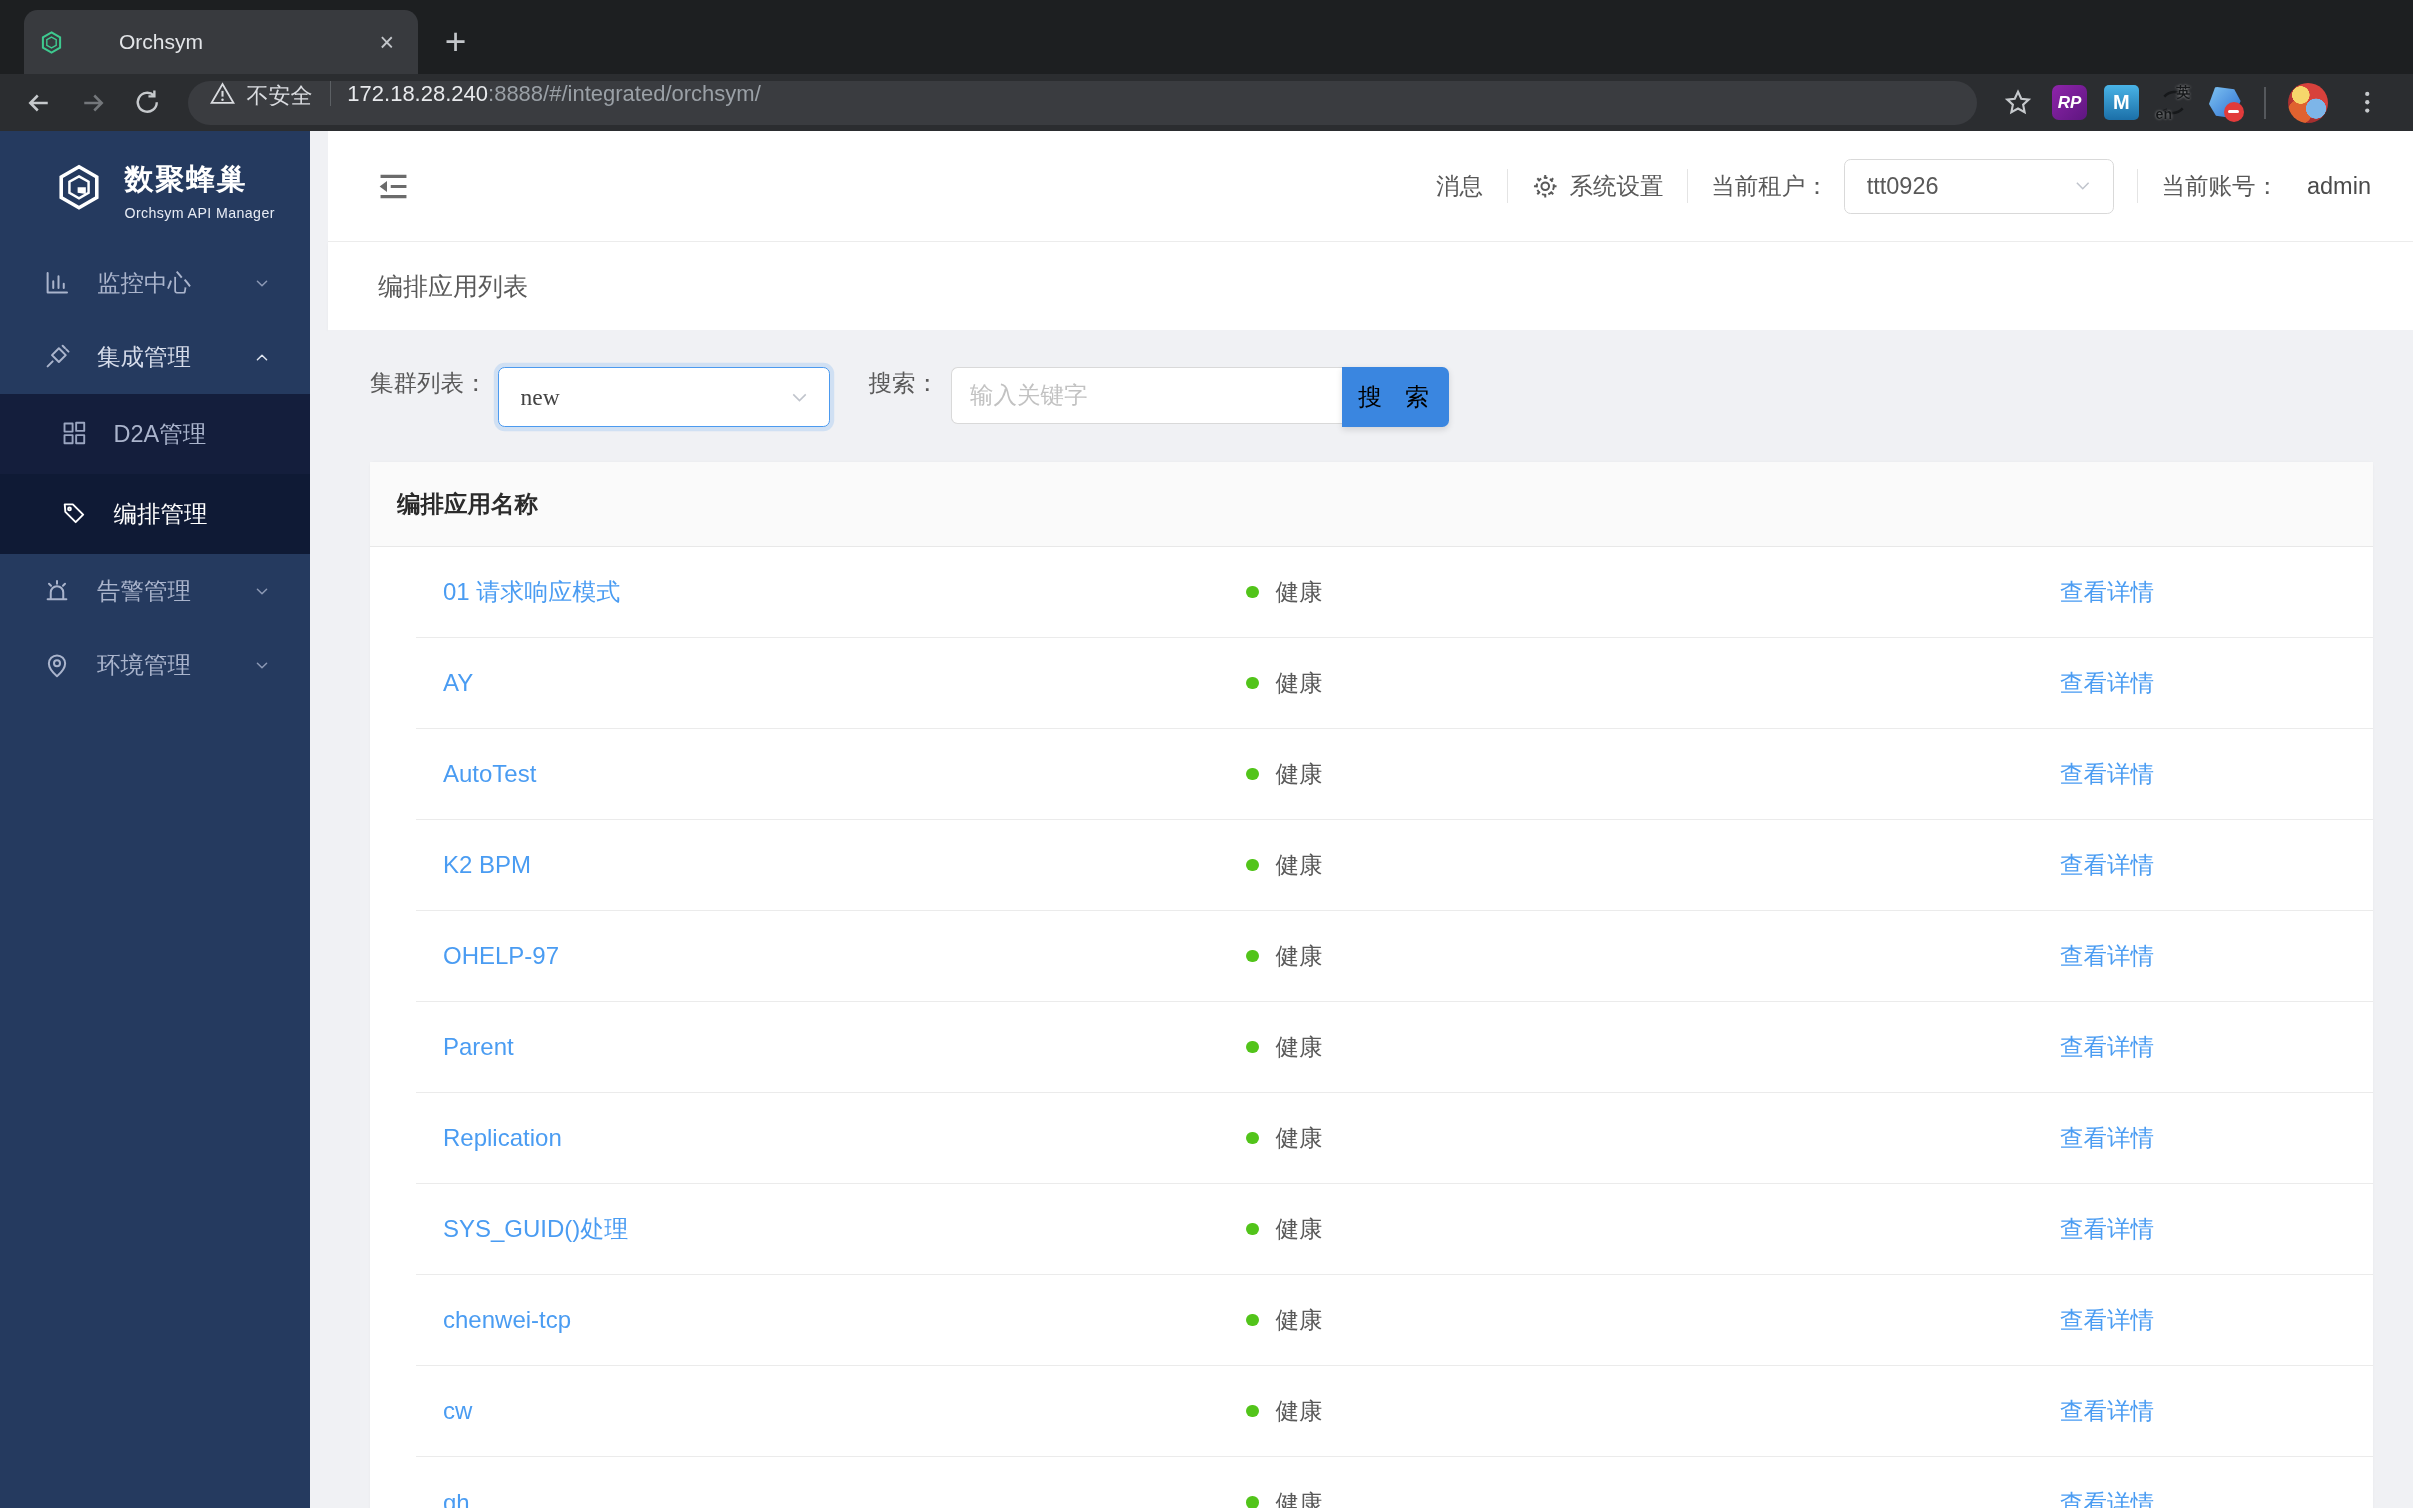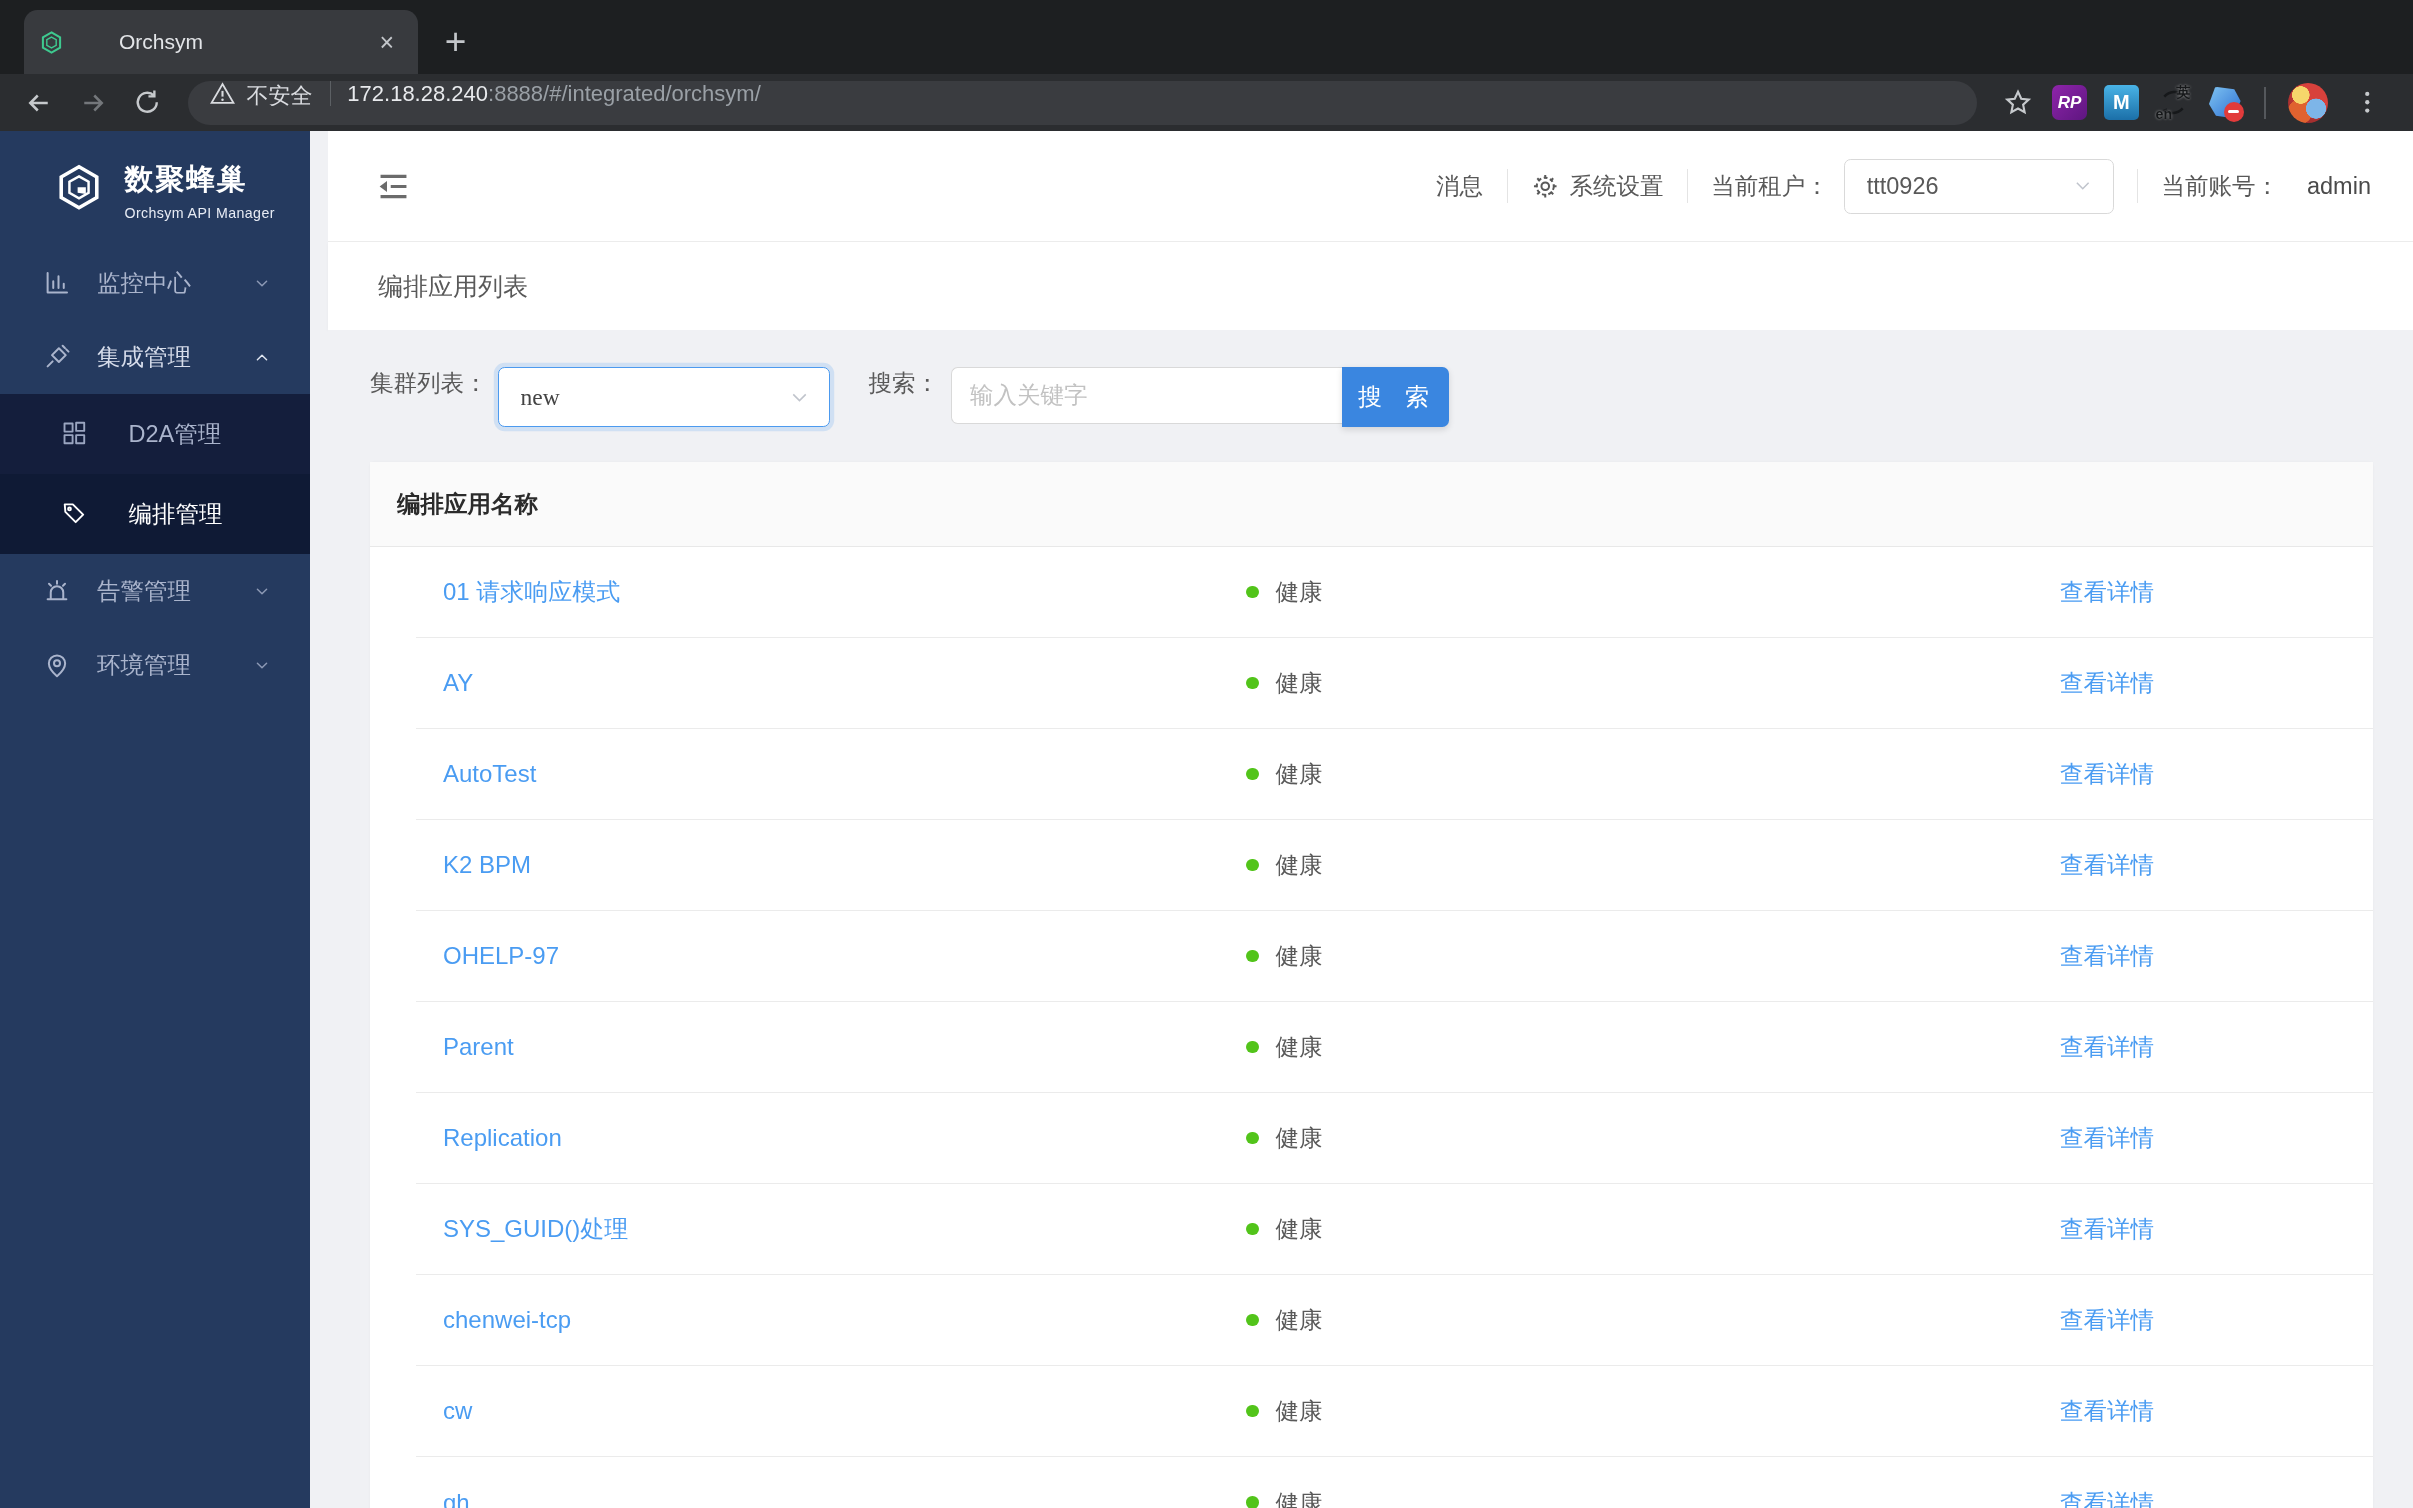--- a/index.html
+++ b/index.html
@@ -57,21 +57,21 @@
   .app{position:absolute;top:131px;left:0;right:0;bottom:0;display:flex;gap:18px;}
   .sidebar{width:310px;flex:0 0 auto;background:var(--sidebar-bg);color:#aab4cc;overflow:hidden;}
   .logo-block{display:flex;align-items:center;padding:28.5px 0 25px 57px;}
   .logo-text{margin-left:23.5px;}
   .logo-title{color:#fff;font-size:29px;font-weight:700;letter-spacing:1.7px;}
   .logo-sub{color:#e8ecf5;font-size:14.2px;margin-top:5px;letter-spacing:0.4px;}
   .side-item{height:74px;display:flex;align-items:center;padding:0 37px 0 42px;font-size:23.5px;cursor:pointer;}
   .side-item .lbl{margin-left:25px;flex:1;}
   .submenu{background:var(--submenu-bg);}
   .sub-item{height:80px;display:flex;align-items:center;padding:0 37px 0 60px;font-size:23.5px;cursor:pointer;}
-  .sub-item .lbl{margin-left:40px;flex:1;}
+  .sub-item .lbl{margin-left:25px;flex:1;}
   .sub-item.selected{background:var(--selected-bg);color:#fff;}
   .side-item svg,.sub-item svg{flex:0 0 auto;}
 
   .main{flex:1;display:flex;flex-direction:column;min-width:0;}
   .app-header{height:110px;background:#fff;display:flex;align-items:center;padding:0 42px 0 47px;flex:0 0 auto;}
   .collapse{flex:0 0 auto;display:flex;align-items:center;}
   .hdr-right{margin-left:auto;display:flex;align-items:center;color:#595959;font-size:23.5px;}
   .hdr-sep{width:0.8px;height:34px;background:#e4e4e4;margin:0 23.5px;}
   .hdr-item{display:flex;align-items:center;white-space:nowrap;}
   .hdr-item .gear{margin-right:10px;display:flex;}
@@ -88,21 +88,21 @@
   .f-label{font-size:23.5px;color:#595959;white-space:nowrap;}
   .cluster-select{width:332px;height:60px;background:#fff;border:1.7px solid #4c9aef;border-radius:6.7px;
                   box-shadow:0 0 0 4.2px rgba(64,147,240,.18);display:flex;align-items:center;
                   padding:0 17px 0 22px;margin-left:10px;font-size:23.5px;color:#444;}
   .cluster-select .val{flex:1;}
   .search-label{margin-left:39px;}
   .search-input{width:391px;height:57px;border:0.8px solid #d9d9d9;border-right:none;border-radius:6.7px 0 0 6.7px;
                 background:#fff;margin-left:11.7px;padding:0 18.4px;font-size:23.5px;color:#333;outline:none;
                 font-family:inherit;}
   .search-input::placeholder{color:#c2c2c2;}
-  .search-btn{width:107px;height:60px;background:var(--accent);color:#ffffff;font-size:24px;border:none;
+  .search-btn{width:107px;height:60px;background:var(--accent);color:#000000;font-size:24px;border:none;
               border-radius:0 6.7px 6.7px 0;letter-spacing:8.4px;padding-left:5px;cursor:pointer;
               box-shadow:0 2.5px 6.7px rgba(0,0,0,.12);font-family:inherit;}
 
   .table-card{margin-top:35px;background:#fff;border-radius:3.4px;box-shadow:0 0.8px 2.5px rgba(0,0,0,.04);}
   .trow{display:flex;align-items:center;}
   .thead{height:85px;background:#fafafa;border-bottom:0.8px solid #e8e8e8;font-weight:700;color:#2b2b2b;font-size:23.5px;}
   .tbody-row{height:91px;border-bottom:0.8px solid #ebebeb;font-size:24px;margin-left:46px;}
   .tbody-row:last-child{border-bottom:none;}
   .col-name{width:830px;padding-left:27px;flex:0 0 auto;white-space:nowrap;overflow:hidden;}
   .col-status{width:814px;flex:0 0 auto;display:flex;align-items:center;}

